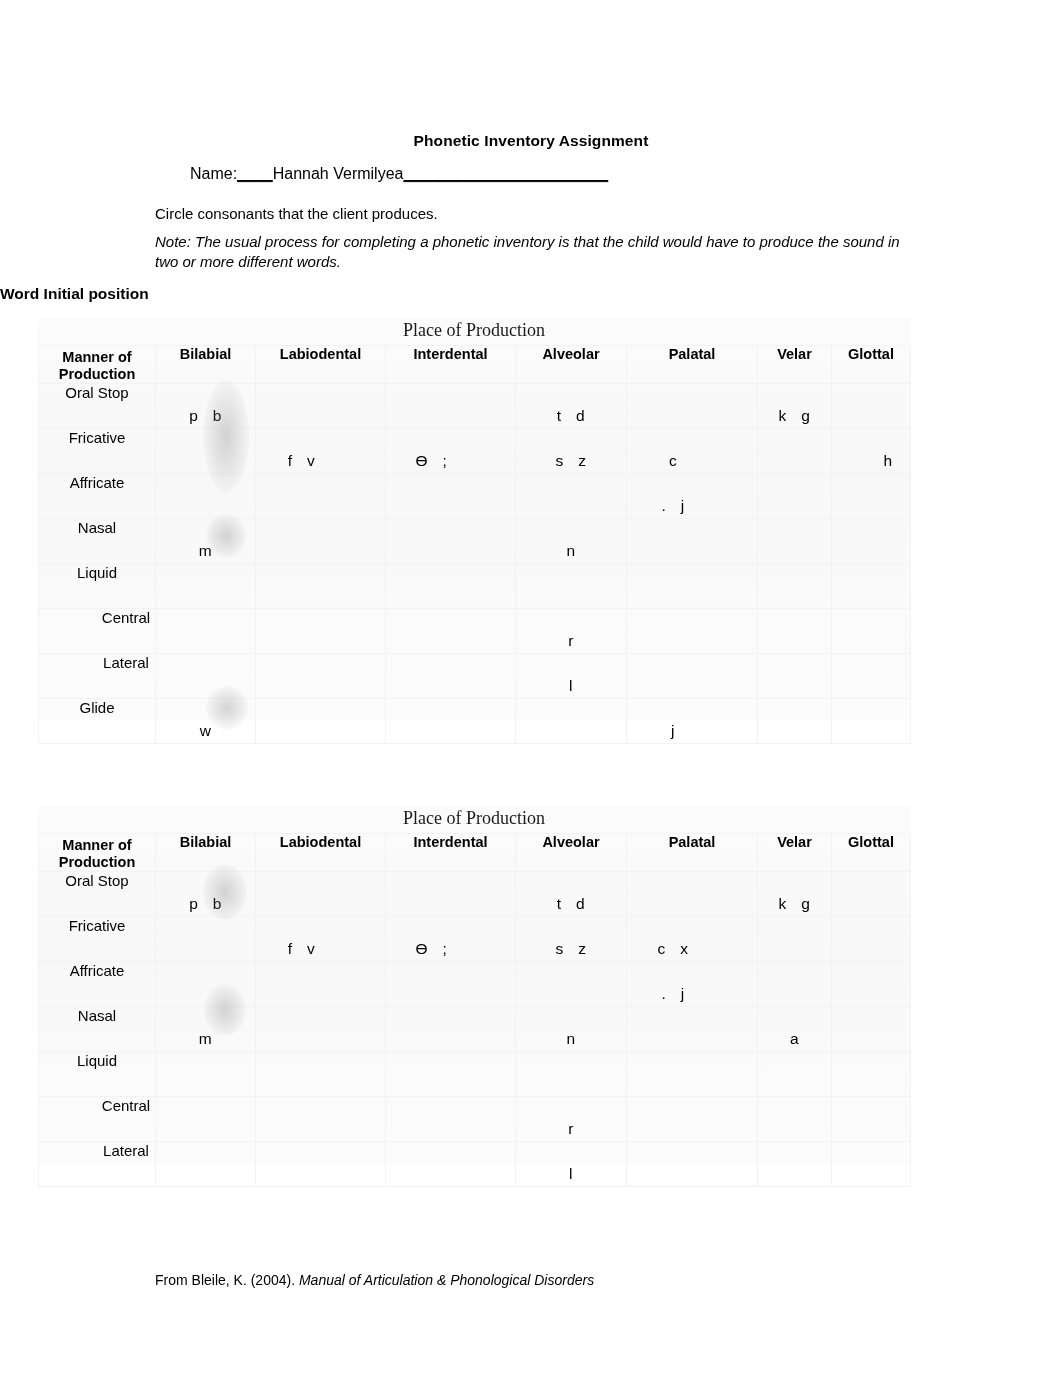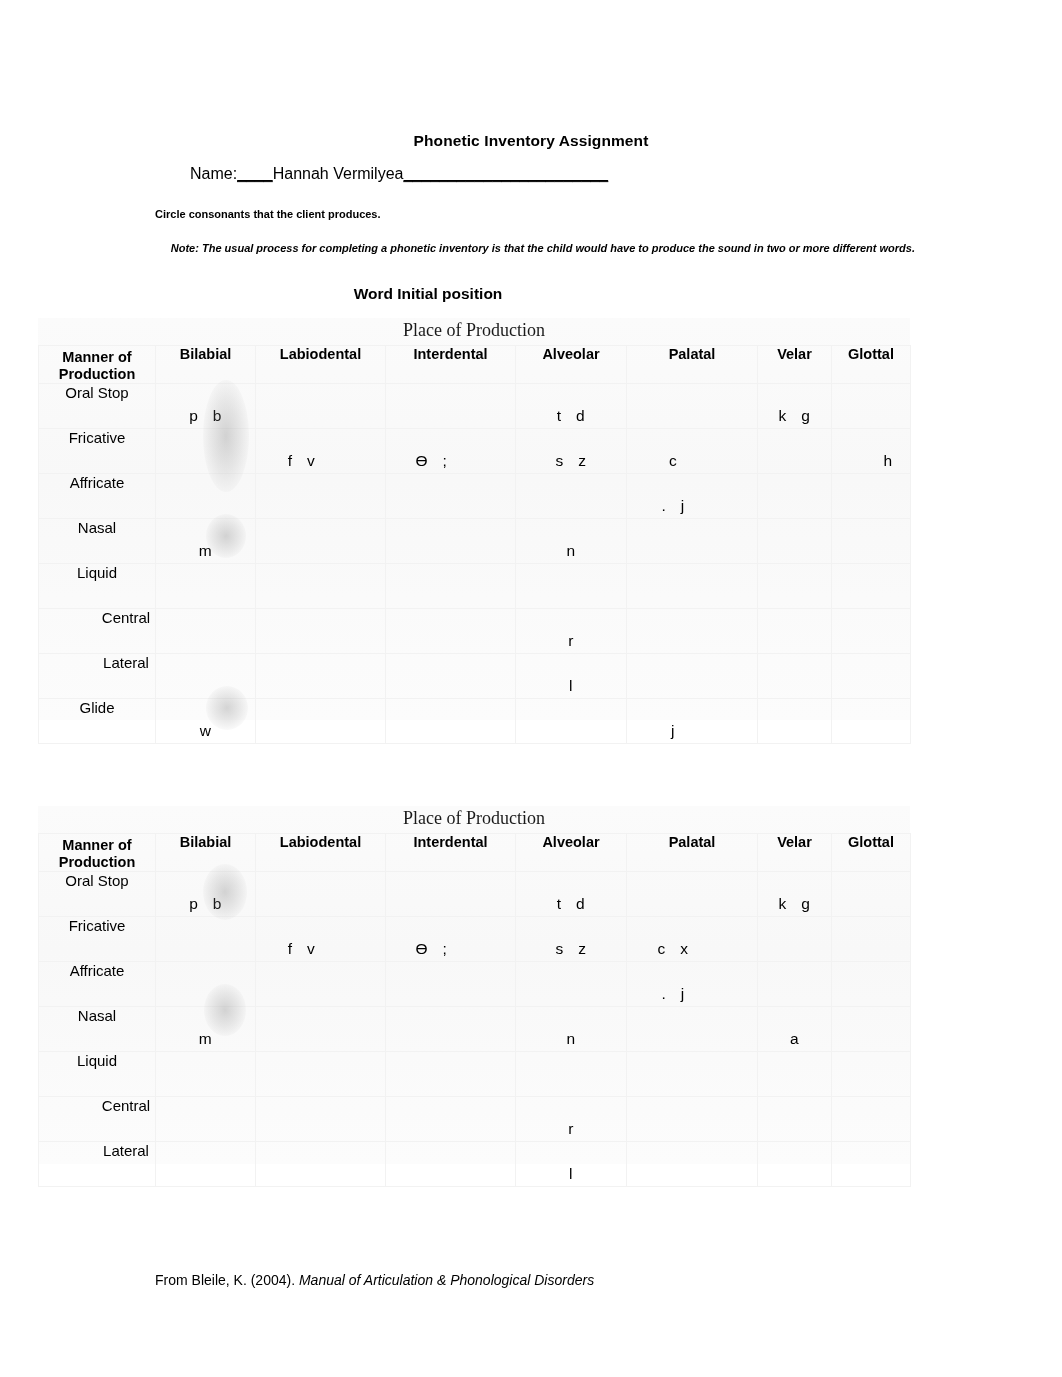--- a/index.html
+++ b/index.html
@@ -41,35 +41,34 @@
     white-space: pre;
     margin-left: 35px;
   }
   .name-line .blank { text-decoration: underline; }
 
   .instr {
     position: absolute;
     left: 155px;
     top: 204px;
     width: 760px;
-    font-size: 11px;
-    font-weight: bold;
+    font-size: 15px;
+    font-weight: normal;
     line-height: 20.5px;
   }
   .instr .note {
     font-style: italic;
     display: block;
-    margin-top: 13px;
-    text-align: right;
+    margin-top: 7px;
   }
 
   .section-title {
     position: absolute;
     width: 856px;
-    text-align: center;
+    text-align: left;
     font-size: 15.5px;
     font-weight: bold;
   }
   #word-initial-title { top: 285px; }
   #word-final-title  { top: 755px; }
 
   
   .table-block {
     position: absolute;
     left: 38px;

